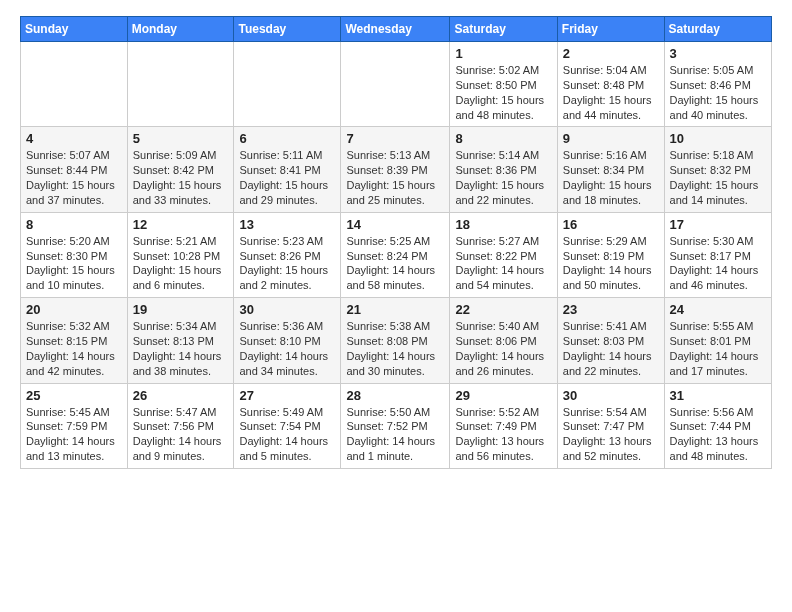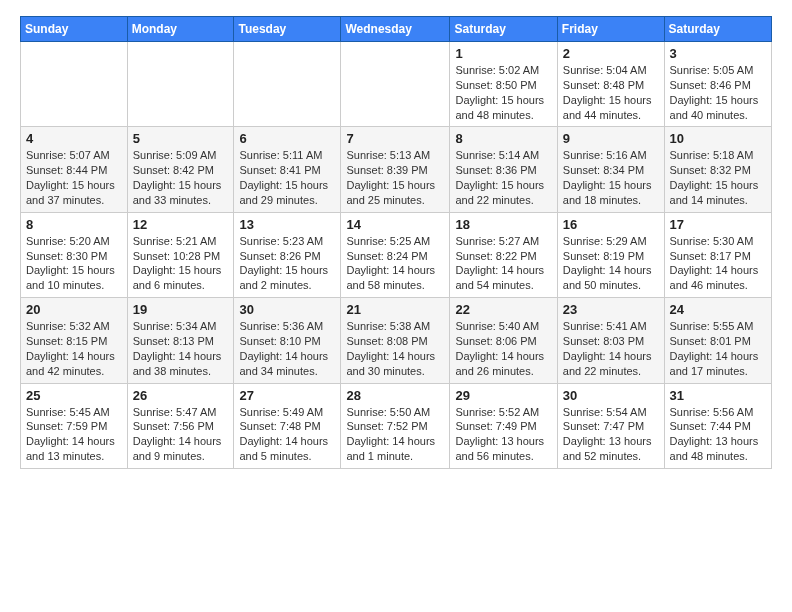--- a/index.html
+++ b/index.html
@@ -288,21 +288,21 @@
           <td>
             <span class="day-num">26</span>
             <div class="day-info">Sunrise: 5:47 AM
 Sunset: 7:56 PM
 Daylight: 14 hours
 and 9 minutes.</div>
           </td>
           <td>
             <span class="day-num">27</span>
             <div class="day-info">Sunrise: 5:49 AM
-Sunset: 7:48 PM
+Sunset: 7:54 PM
 Daylight: 14 hours
 and 5 minutes.</div>
           </td>
           <td>
             <span class="day-num">28</span>
             <div class="day-info">Sunrise: 5:50 AM
 Sunset: 7:52 PM
 Daylight: 14 hours
 and 1 minute.</div>
           </td>

